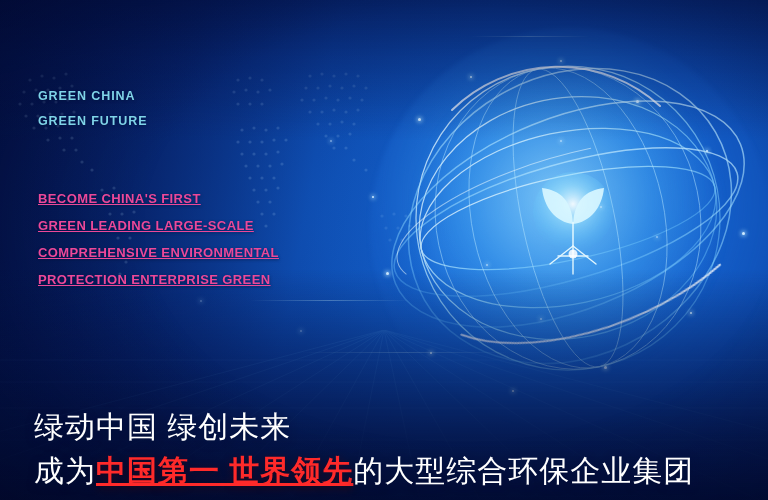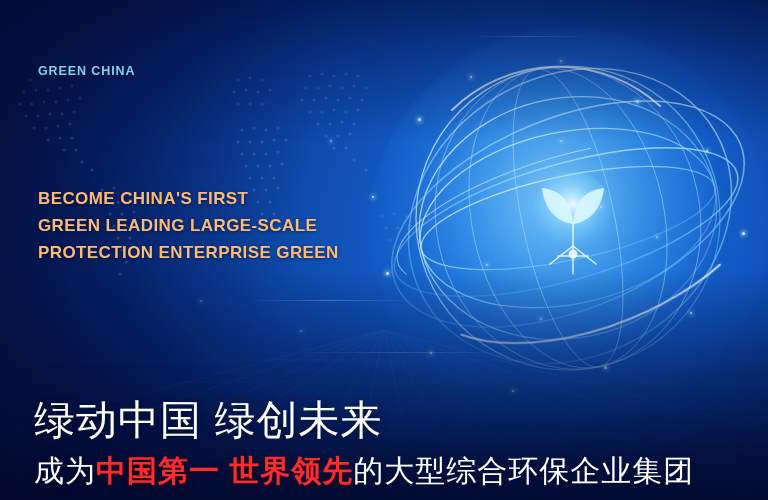--- a/index.html
+++ b/index.html
@@ -113,69 +113,71 @@
     position: absolute;
     background: linear-gradient(to right, rgba(160,220,255,0), rgba(190,235,255,0.85), rgba(160,220,255,0));
     height: 1px;
     border-radius: 1px;
   }
 
   
   .eyebrow {
     position: absolute;
     left: 38px;
-    top: 59px;
+    top: 84px;
     color: #7fd4e8;
     font-size: 12.5px;
     font-weight: bold;
     letter-spacing: 0.9px;
     line-height: 25px;
     text-shadow: 0 1px 3px rgba(0,20,60,0.7);
   }
   .eyebrow div { white-space: nowrap; }
 
   .tagline {
     position: absolute;
     left: 38px;
     top: 185px;
-    color: #fdba74;
-    font-size: 17px;
+    color: #ec4899;
+    font-size: 13px;
     font-weight: bold;
     letter-spacing: 0.4px;
     line-height: 27px;
     text-shadow: 0 1px 3px rgba(0,20,60,0.7);
+    text-decoration: underline;
   }
   .tagline div { white-space: nowrap; }
 
   .headline {
     position: absolute;
     left: 34px;
     bottom: 52px;
     color: #ffffff;
-    font-size: 41px;
+    font-size: 30px;
     font-weight: normal;
     letter-spacing: 1px;
     text-shadow: 0 2px 8px rgba(0,15,55,0.8);
     white-space: nowrap;
   }
   .headline2 {
     position: absolute;
     left: 34px;
     bottom: 8px;
     font-size: 30px;
     font-weight: normal;
     letter-spacing: 1px;
     color: #ffffff;
     text-shadow: 0 2px 8px rgba(0,15,55,0.8);
     white-space: nowrap;
   }
   .hl-red {
     color: #ff2a2a;
     font-weight: bold;
     text-shadow: 0 2px 8px rgba(60,0,0,0.55);
+    text-decoration: underline;
   }
 </style>
 </head>
 <body>
 
 <div id="stage">
 
   <div class="bg-base"></div>
   <div class="bg-left-dark"></div>
 
@@ -461,25 +463,27 @@
     <div class="streak" style="left:300px; top:352px; width:210px; opacity:.35;"></div>
     <div class="streak" style="left:470px; top:36px; width:120px; opacity:.4;"></div>
   </div>
 
   <div class="bg-top-vig"></div>
   <div class="bg-bottom"></div>
   <div class="vignette"></div>
 
   <div class="eyebrow">
     <div>GREEN CHINA</div>
+    <div>GREEN FUTURE</div>
   </div>
 
   <div class="tagline">
     <div>BECOME CHINA'S FIRST</div>
     <div>GREEN LEADING LARGE-SCALE</div>
+    <div>COMPREHENSIVE ENVIRONMENTAL</div>
     <div>PROTECTION ENTERPRISE GREEN</div>
   </div>
 
   <div class="headline">绿动中国 绿创未来</div>
 
   <div class="headline2">
     <span>成为</span><span class="hl-red">中国第一 世界领先</span><span>的大型综合环保企业集团</span>
   </div>
 
 </div>

